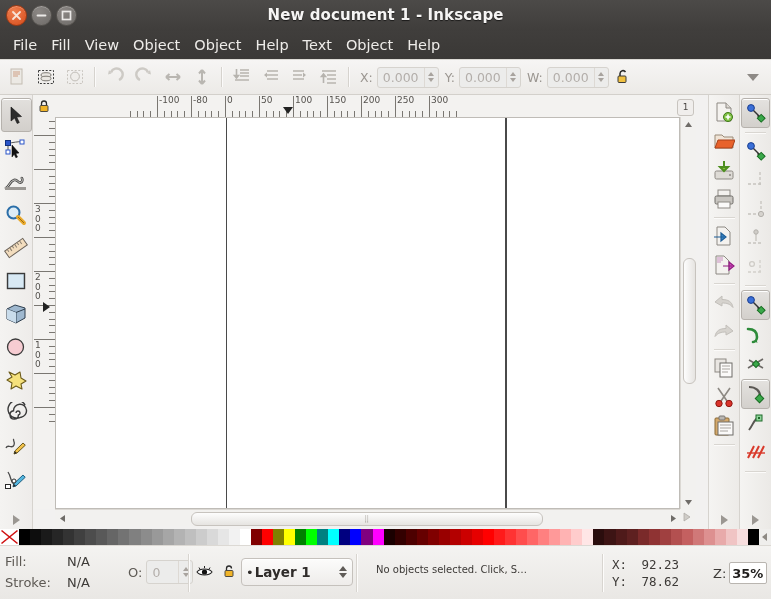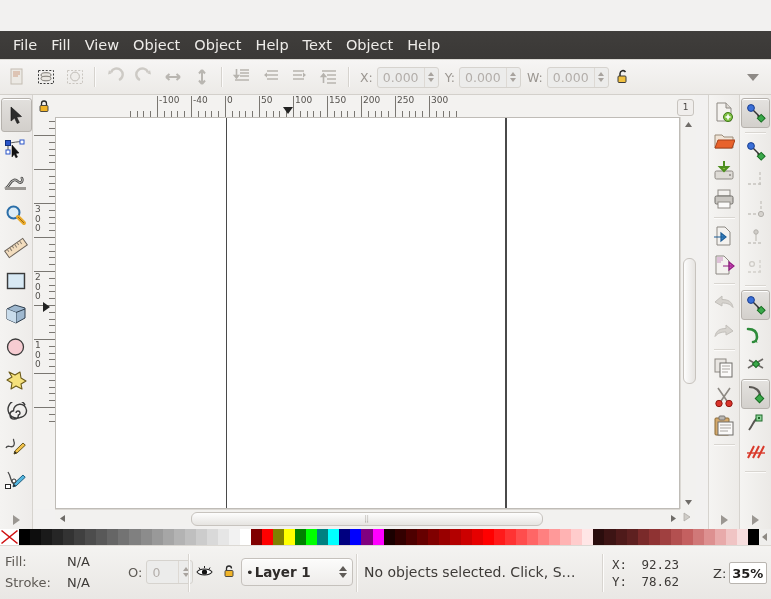--- a/index.html
+++ b/index.html
@@ -196,21 +196,21 @@
     border:1px solid #c5c1bc;border-radius:4px;display:flex;align-items:center;
     box-shadow:inset 0 1px 0 #fff;box-sizing:border-box;padding:0 4px;
   }
   .layersel .lname{flex:1;color:#2f2c2a;font-size:13.5px;font-weight:bold;white-space:nowrap;}
   .layersel .lbullet{color:#2f2c2a;font-size:13px;margin-right:1px;}
   .layersel .arrows{width:11px;display:flex;flex-direction:column;align-items:center;}
   .layersel .arrows i{display:block;width:0;height:0;border-left:4px solid transparent;border-right:4px solid transparent;}
   .layersel .arrows i.up{border-bottom:5px solid #5f5b57;margin-bottom:2px;}
   .layersel .arrows i.dn{border-top:5px solid #5f5b57;}
   .statusmsg{
-    position:absolute;left:364px;top:18px;width:212px;color:#3d3a37;font-size:14px;
+    position:absolute;left:376px;top:18px;width:212px;color:#3d3a37;font-size:10px;
     white-space:nowrap;overflow:hidden;
   }
   .coords{position:absolute;left:612px;top:10px;font-size:12.5px;color:#3d3a37;
       font-family:"DejaVu Sans Mono","Liberation Mono",monospace;line-height:17px;}
   .coords .k{color:#3d3a37;}
   .coords .v{display:inline-block;width:52px;text-align:right;}
   .zoombox{position:absolute;left:713px;top:16px;display:flex;align-items:center;}
   .zoombox .zlbl{font-size:13px;color:#3d3a37;margin-right:3px;}
   .zfield{
     width:38px;height:22px;background:#fff;border:1px solid #b9b5b0;border-radius:2px;
@@ -220,20 +220,40 @@
   .zarrows{width:11px;height:22px;display:flex;flex-direction:column;align-items:center;justify-content:center;margin-left:1px;}
   .zarrows i{display:block;width:0;height:0;border-left:3px solid transparent;border-right:3px solid transparent;}
   .zarrows i.up{border-bottom:4px solid #5f5b57;margin-bottom:2px;}
   .zarrows i.dn{border-top:4px solid #5f5b57;}
 </style>
 </head>
 <body>
 
 <div class="app">
 
+  <div class="titlebar">
+    <div class="winbtns">
+      <div class="wb wb-close">
+        <svg width="19" height="19" viewBox="0 0 19 19">
+            <path d="M6 6 L13 13 M13 6 L6 13" stroke="#f7e2d6" stroke-width="1.8" fill="none" stroke-linecap="round"></path>
+          </svg>
+      </div>
+      <div class="wb wb-min">
+        <svg width="19" height="19" viewBox="0 0 19 19">
+            <path d="M5.5 9.5 H13.5" stroke="#ebe9e7" stroke-width="1.8" stroke-linecap="round"></path>
+          </svg>
+      </div>
+      <div class="wb wb-max">
+        <svg width="19" height="19" viewBox="0 0 19 19">
+            <rect x="5.5" y="5.5" width="8" height="8" stroke="#ebe9e7" stroke-width="1.7" fill="none"></rect>
+          </svg>
+      </div>
+    </div>
+    <div class="title-text">New document 1 - Inkscape</div>
+  </div>
 
   <div class="menubar">
     <div class="menu-item">File</div>
     <div class="menu-item">Fill</div>
     <div class="menu-item">View</div>
     <div class="menu-item">Object</div>
     <div class="menu-item">Object</div>
     <div class="menu-item">Help</div>
     <div class="menu-item">Text</div>
     <div class="menu-item">Object</div>
@@ -479,21 +499,21 @@
       <div class="rh-tick" style="left: 347px; height: 6px;"></div>
       <div class="rh-tick" style="left: 354px; height: 6px;"></div>
       <div class="rh-tick" style="left: 360px; height: 6px;"></div>
       <div class="rh-tick" style="left: 367px; height: 6px;"></div>
       <div class="rh-tick" style="left: 374px; height: 21px;"></div>
       <div class="rh-tick" style="left: 381px; height: 6px;"></div>
       <div class="rh-tick" style="left: 388px; height: 6px;"></div>
       <div class="rh-tick" style="left: 394px; height: 6px;"></div>
       <div class="rh-tick" style="left: 401px; height: 6px;"></div>
       <div class="rh-lbl" style="left: 104px;">-100</div>
-      <div class="rh-lbl" style="left: 138px;">-40</div>
+      <div class="rh-lbl" style="left: 138px;">-80</div>
       <div class="rh-lbl" style="left: 172px;">0</div>
       <div class="rh-lbl" style="left: 206px;">50</div>
       <div class="rh-lbl" style="left: 240px;">100</div>
       <div class="rh-lbl" style="left: 274px;">150</div>
       <div class="rh-lbl" style="left: 308px;">200</div>
       <div class="rh-lbl" style="left: 342px;">250</div>
       <div class="rh-lbl" style="left: 376px;">300</div>
       <div class="ruler-mark-h" style="left: 227.716px;"></div>
     </div>
 

